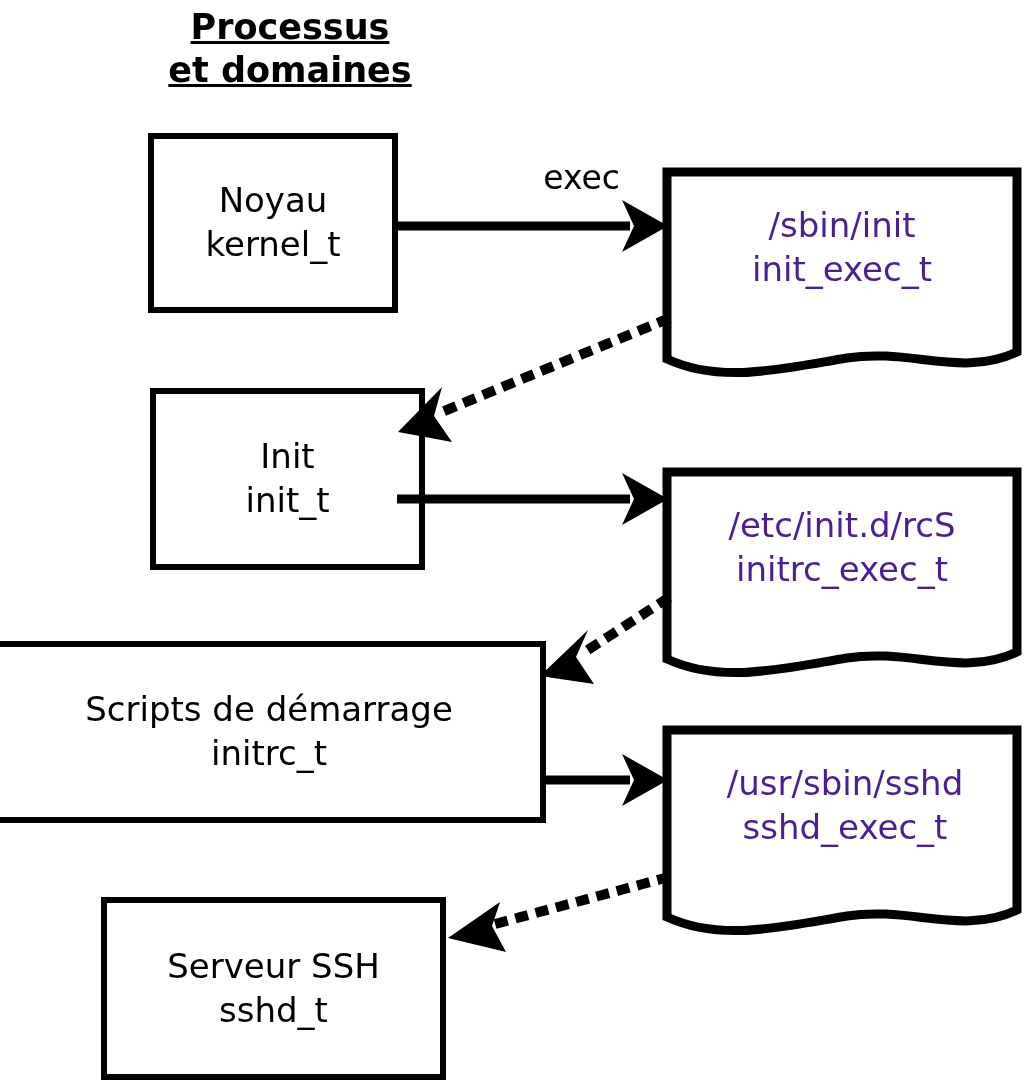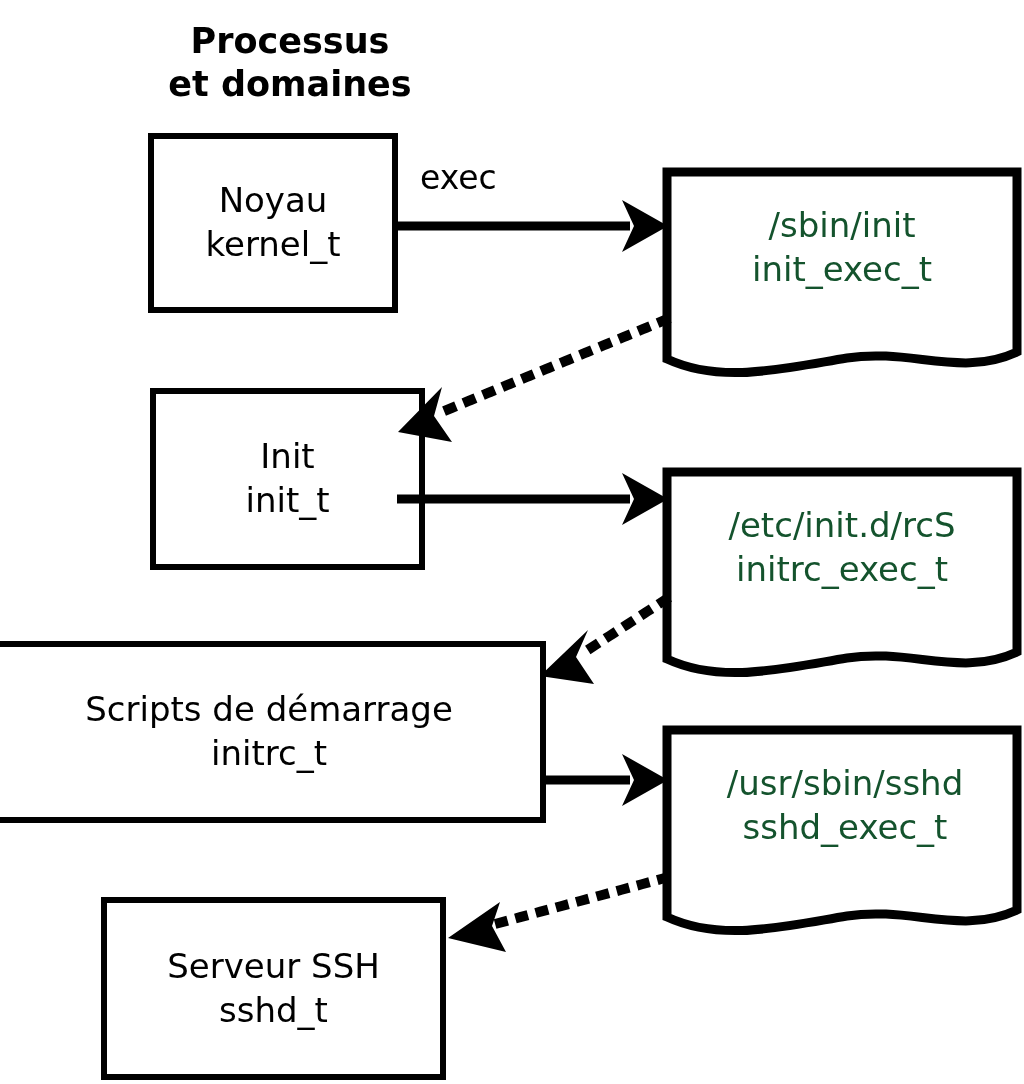--- a/index.html
+++ b/index.html
@@ -17,21 +17,21 @@
   }
   .col-header {
     position: absolute;
     text-align: center;
     font-weight: bold;
     font-size: 35px;
     line-height: 1.22;
     color: #000000;
     white-space: pre-line;
   }
-  #header-left  { left: 60px;  top: 20px;  width: 460px; }
+  #header-left  { left: 60px;  top: 6px;  width: 460px; text-decoration: underline; }
   #header-right { left: 630px; top: 6px;  width: 390px; }
 
   .proc-box {
     position: absolute;
     border: 6px solid #000000;
     background: #ffffff;
     box-sizing: border-box;
     display: flex;
     align-items: center;
     justify-content: center;
@@ -46,36 +46,36 @@
 
   .doc-shape {
     position: absolute;
   }
   .doc-shape svg { display: block; }
   .doc-label {
     position: absolute;
     text-align: center;
     font-size: 34px;
     line-height: 1.28;
-    color: #14532d;
+    color: #4c1d95;
     white-space: pre-line;
   }
 
   .edge-layer {
     position: absolute;
     left: 0; top: 0;
     width: 1024px;
     height: 1084px;
     pointer-events: none;
   }
   .edge-label {
     position: absolute;
     font-size: 33px;
     color: #000000;
-    text-align: left;
+    text-align: right;
   }
 </style>
 </head>
 <body>
 
 <div id="canvas">
 
   <div id="header-left" class="col-header">Processus
 et domaines</div>
 

